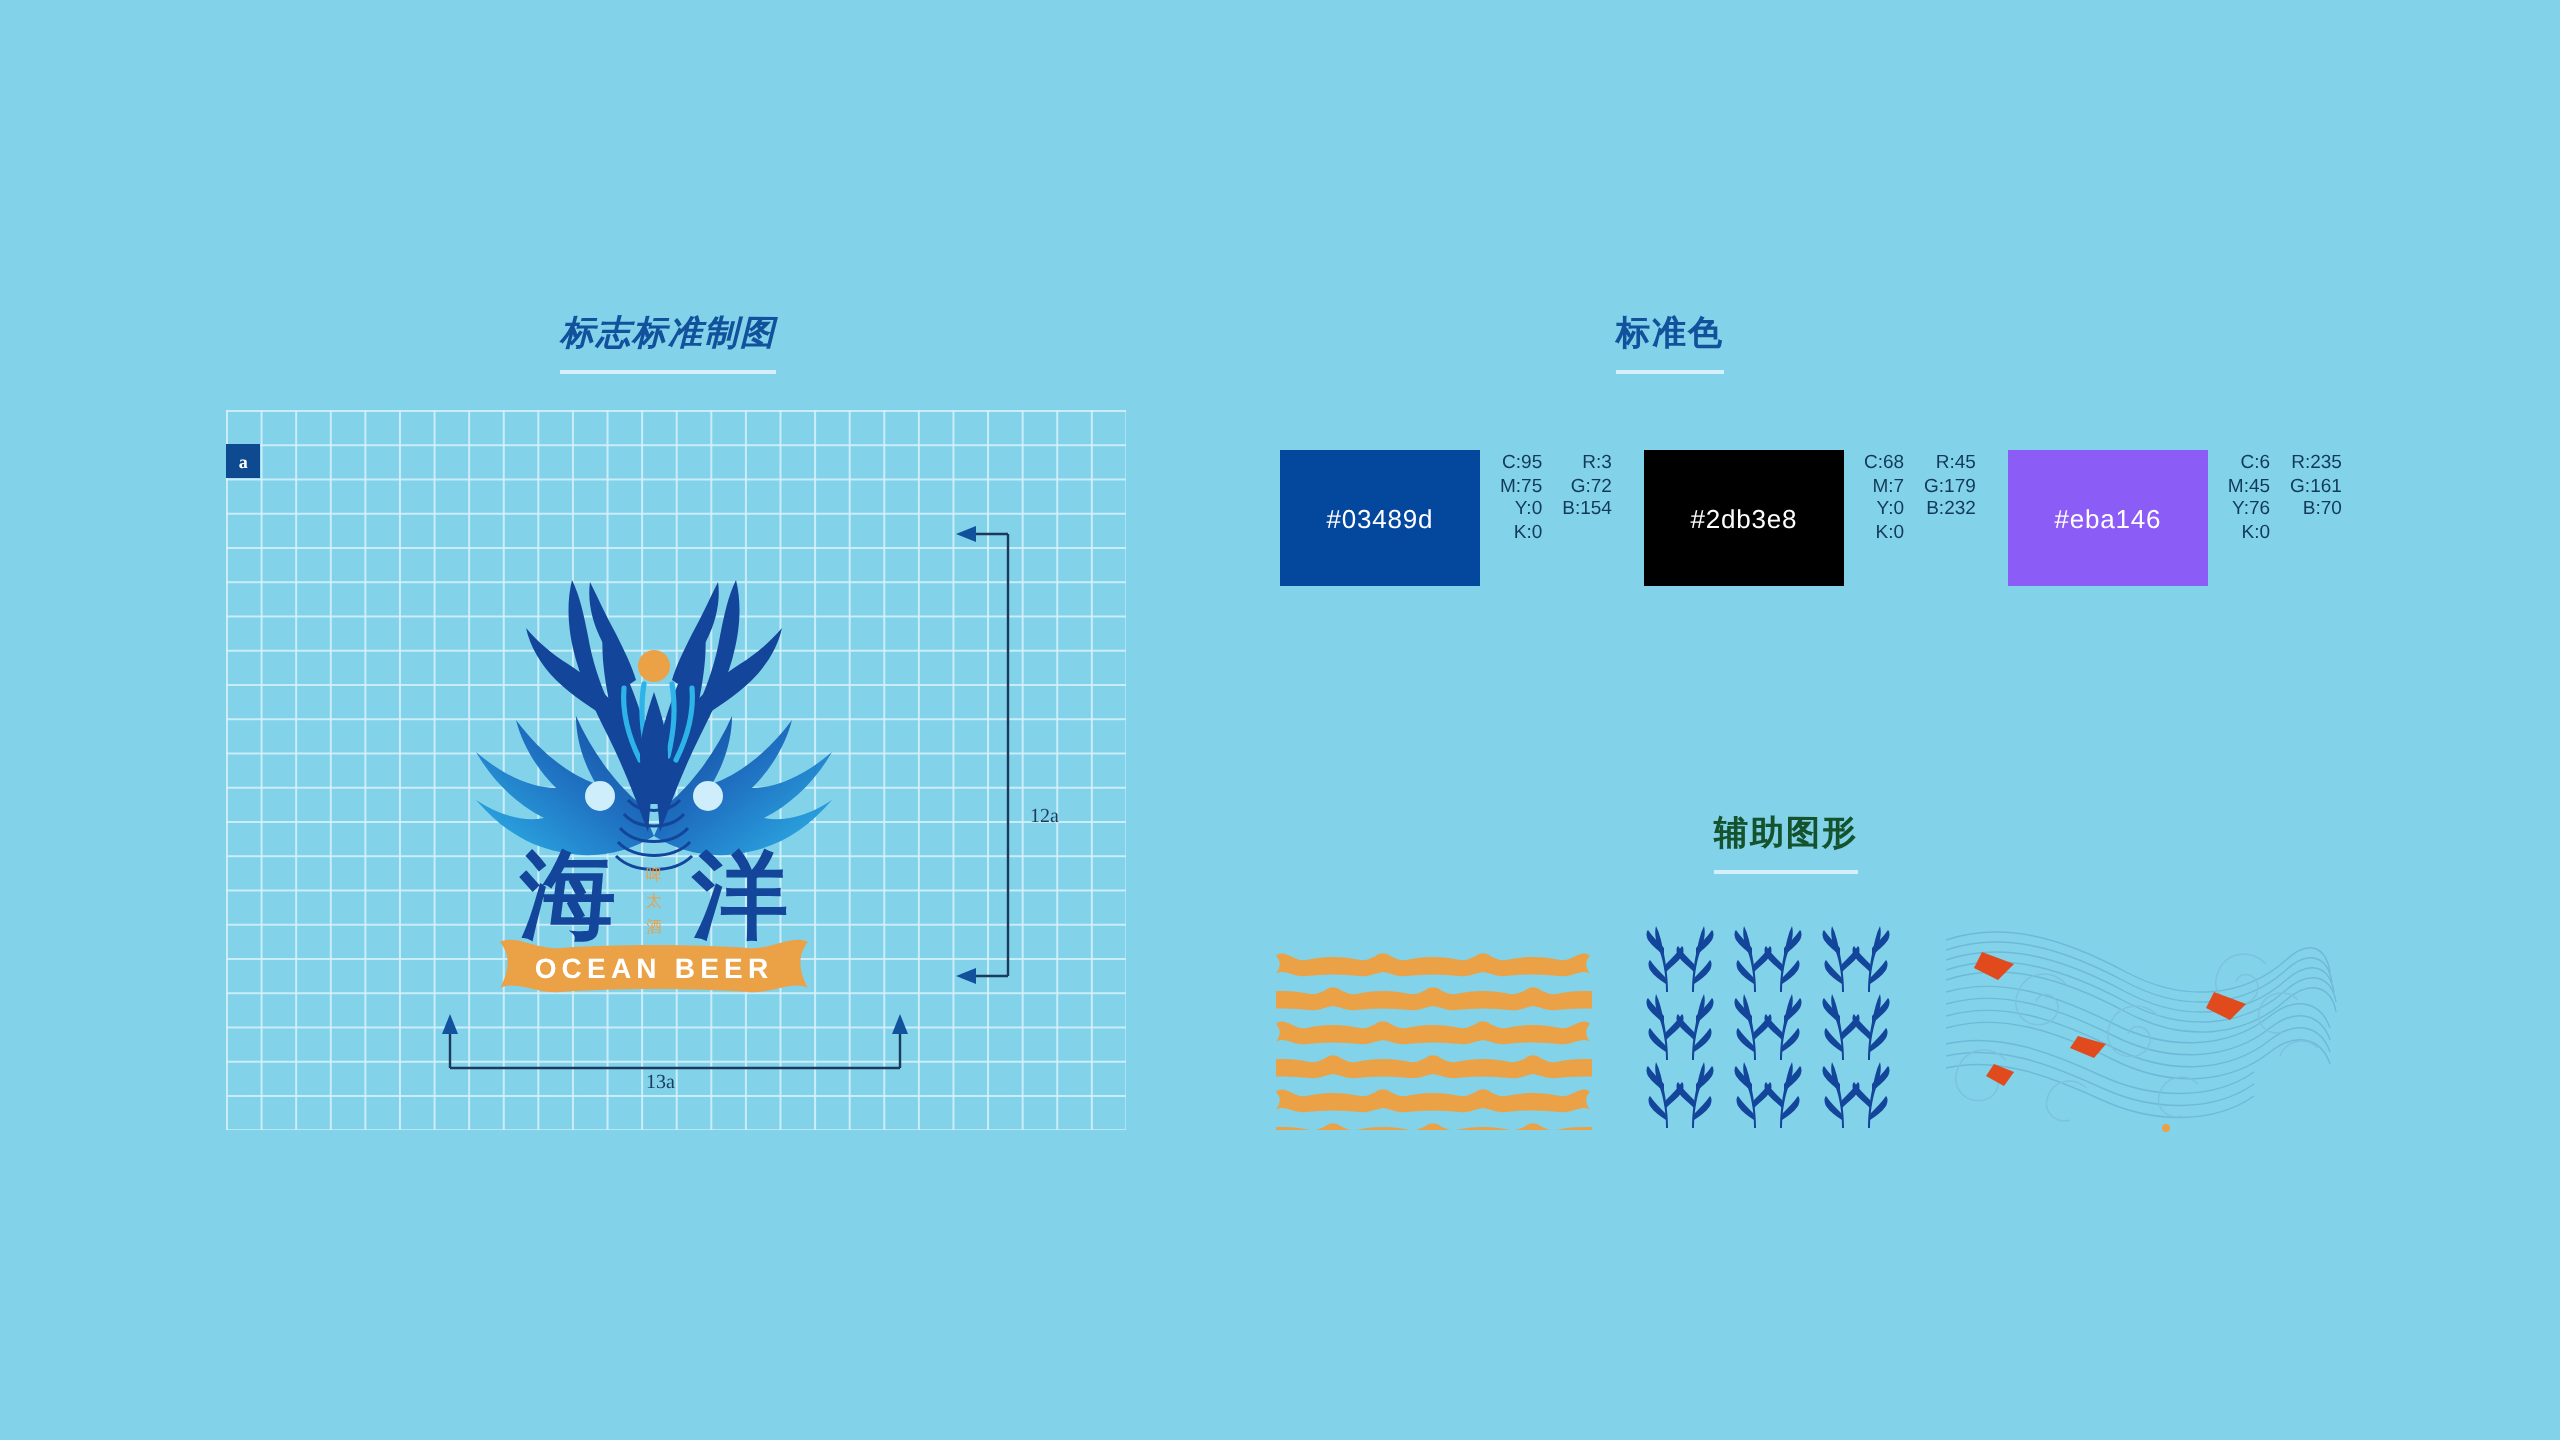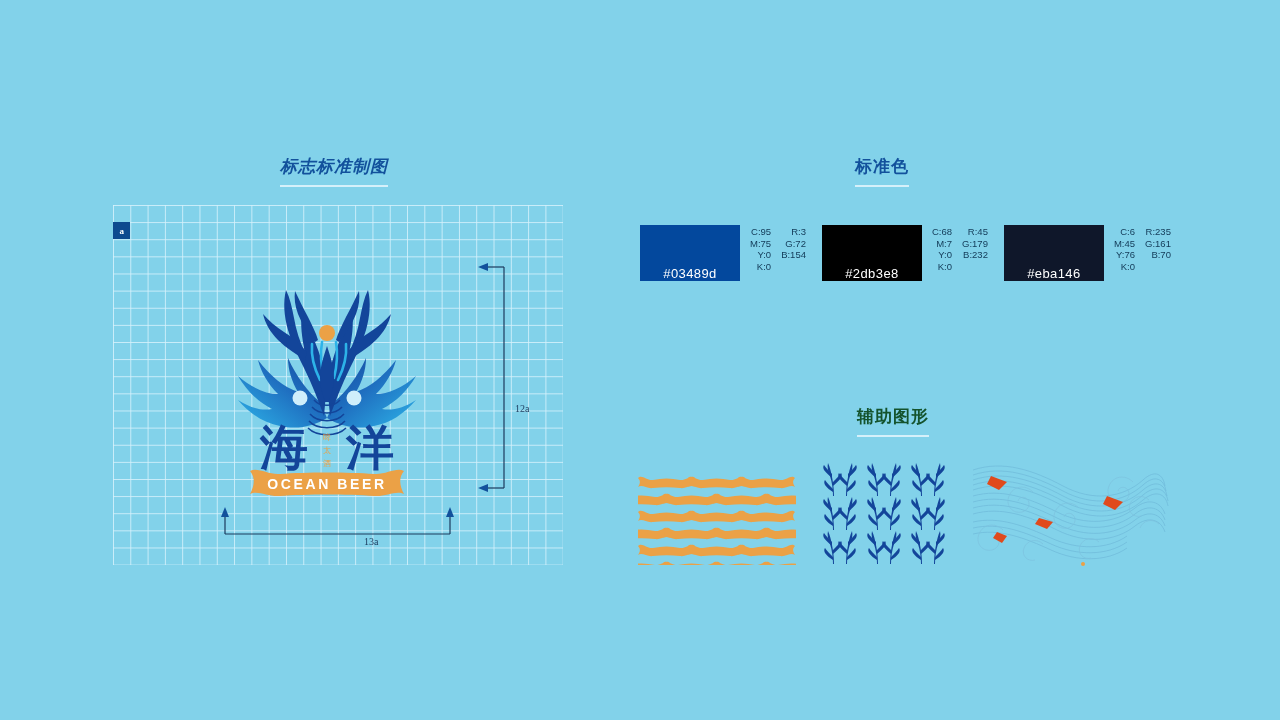--- a/index.html
+++ b/index.html
@@ -21,21 +21,21 @@
     white-space:nowrap;
   }
   .heading .rule{
     display:block;
     height:2px;
     background:#d5f0fa;
     margin-top:7px;
     width:100%;
   }
   #h-logo{left:280px;top:155px;}
-  #h-color{left:855px;top:155px;text-align:center;}
+  #h-color{left:808px;top:155px;text-align:center;}
   #h-aux{left:857px;top:405px;}
 
   
   .grid-wrap{
     position:absolute;left:113px;top:205px;width:450px;height:360px;
   }
   .grid-bg{
     position:absolute;inset:0;
     background-color:#82d2ea;
     background-image:
@@ -66,22 +66,22 @@
   .logo{
     position:absolute;left:228px;top:268px;width:198px;height:232px;
   }
   .logo svg{display:block;width:100%;height:100%;}
 
   
   .swatches{position:absolute;left:640px;top:225px;}
   .swatch-row{display:flex;align-items:flex-start;gap:0px;}
   .swatch-group{display:flex;align-items:flex-start;margin-right:16px;}
   .chip{
-    width:100px;height:56px;
-    display:flex;align-items:flex-end;justify-content:center;
+    width:100px;height:68px;
+    display:flex;align-items:center;justify-content:center;
     color:#ffffff;font-size:13px;letter-spacing:.4px;
   }
   .vals{
     margin-left:10px;display:flex;gap:10px;
     color:#123a57;font-size:9.5px;line-height:11.5px;
     padding-top:1px;
   }
   .vals .col{display:flex;flex-direction:column;align-items:flex-end;}
   .vals .col span{white-space:nowrap;}
 
@@ -116,21 +116,21 @@
     </svg>
     <div class="dim-label" style="left:402px;top:198px;">12a</div>
 
     <svg class="dim-h" style="left:105px;top:298px;" width="240" height="40">
       <line x1="7" y1="31" x2="232" y2="31" stroke="#1b3a5c" stroke-width="1.2"></line>
       <line x1="7" y1="31" x2="7" y2="12" stroke="#1b3a5c" stroke-width="1.2"></line>
       <line x1="232" y1="31" x2="232" y2="12" stroke="#1b3a5c" stroke-width="1.2"></line>
       <polygon points="7,4 3,14 11,14" fill="#12519c"></polygon>
       <polygon points="232,4 228,14 236,14" fill="#12519c"></polygon>
     </svg>
-    <div class="dim-label" style="left:210px;top:331px;margin-left:41px;">13a</div>
+    <div class="dim-label" style="left:210px;top:331px;">13a</div>
   </div>
 
   <div class="logo">
     <svg viewBox="0 0 198 232" xmlns="http://www.w3.org/2000/svg">
       <defs>
         <linearGradient id="wingGrad" x1="0" y1="1" x2="1" y2="0">
           <stop offset="0%" stop-color="#2db3e8"></stop>
           <stop offset="55%" stop-color="#1f6fc0"></stop>
           <stop offset="100%" stop-color="#13459a"></stop>
         </linearGradient>
@@ -263,21 +263,21 @@
           </div>
           <div class="col">
             <span>R:45</span>
             <span>G:179</span>
             <span>B:232</span>
           </div>
         </div>
       </div>
 
       <div class="swatch-group">
-        <div class="chip" style="background-color: #0f172a;">
+        <div class="chip" style="background-color: #8b5cf6;">
           <span>#eba146</span>
         </div>
         <div class="vals">
           <div class="col">
             <span>C:6</span>
             <span>M:45</span>
             <span>Y:76</span>
             <span>K:0</span>
           </div>
           <div class="col">

